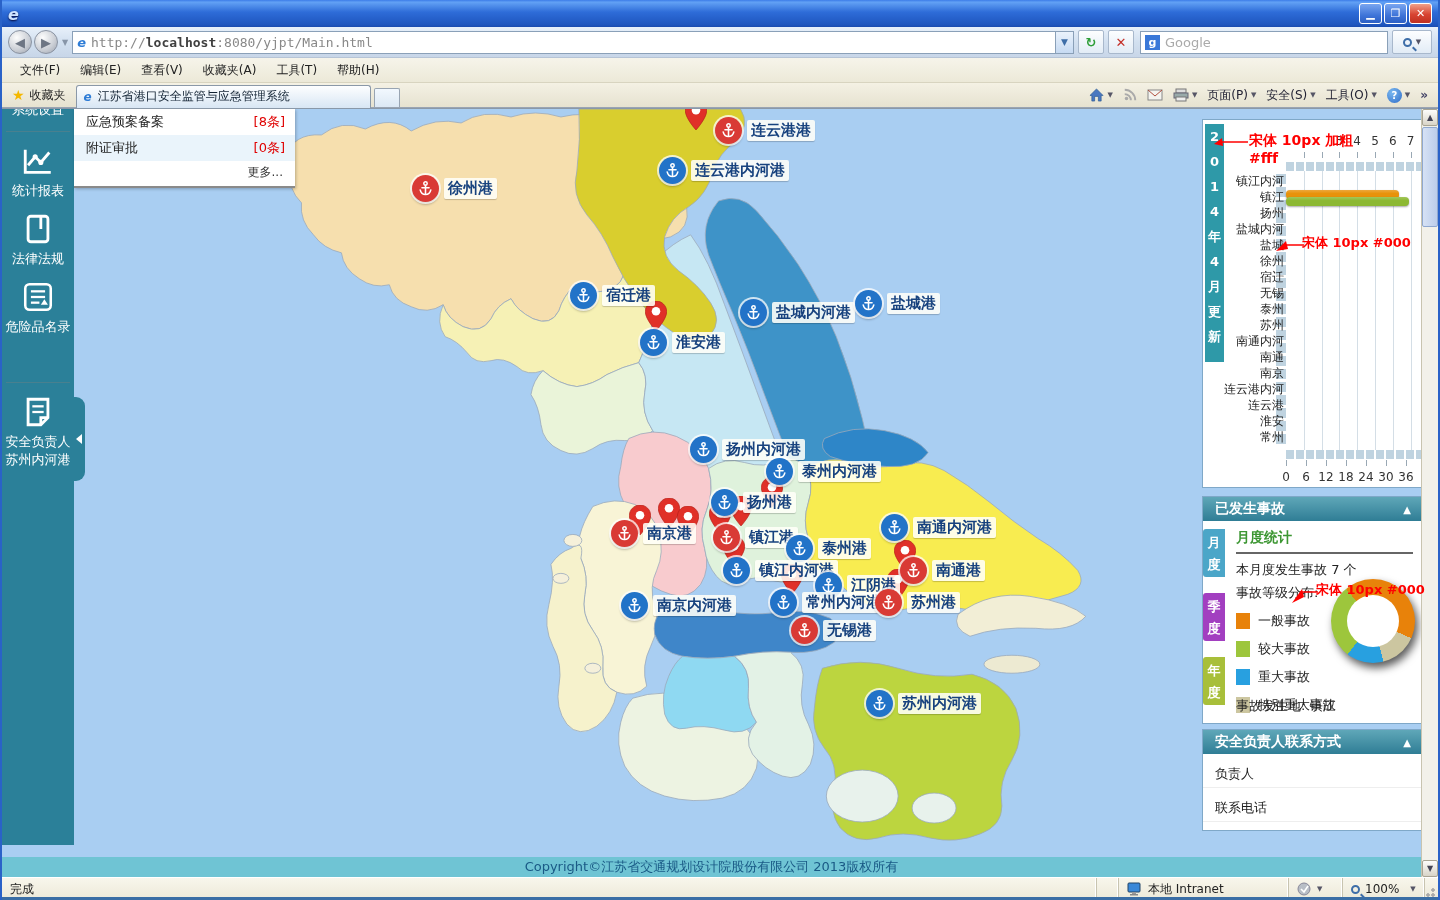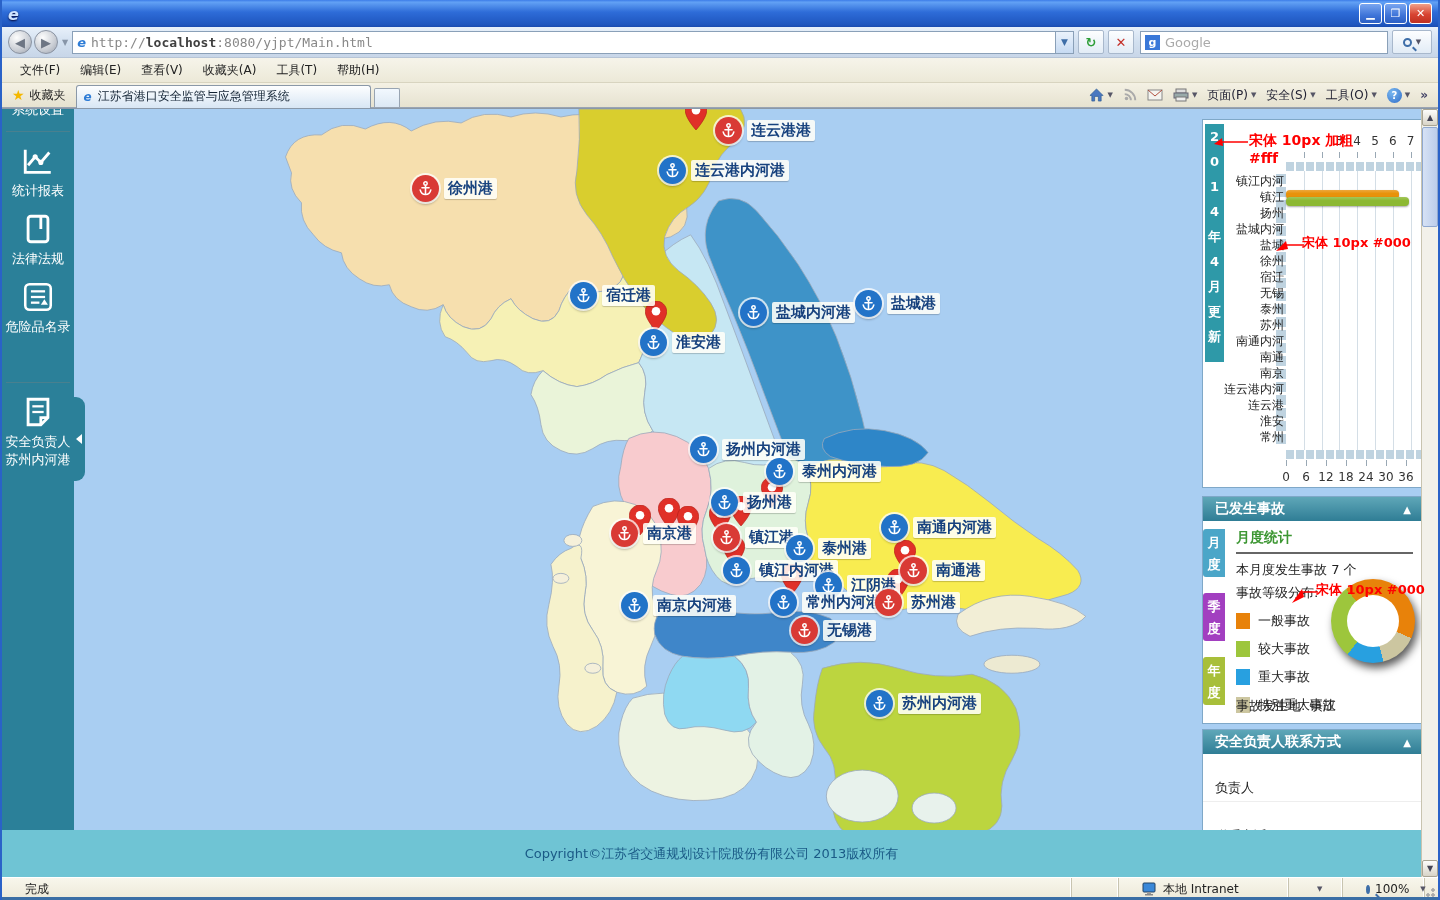--- a/index.html
+++ b/index.html
@@ -103,33 +103,33 @@
   .ap-title { color:#3C9632; font-weight:bold; font-size:14px; }
   .ap-hr { border:none; border-top:2px solid #666; margin:5px 0 7px; }
   .ap-line { font-size:13px; color:#222; margin-bottom:5px; }
   .legend-item { display:flex; align-items:center; gap:8px; margin:10px 0; font-size:13px; color:#222; }
   .legend-sw { width:14px; height:16px; flex:none; }
   .donut { position:absolute; right:8px; top:58px; width:84px; height:84px; border-radius:50%; filter:drop-shadow(3px 5px 4px rgba(0,0,0,.65)); }
   .donut .hole { position:absolute; left:16px; top:16px; width:52px; height:52px; background:#fff; border-radius:50%; }
   .ap-loc { position:absolute; left:10px; bottom:8px; font-size:13px; color:#222; }
 
   .contact-panel { top:620px; height:102px; }
-  .cp-row { padding:25px 12px 4px; font-size:13px; color:#222; border-bottom:1px solid #EEE;font-family:Liberation Mono, monospace; }
+  .cp-row { padding:11px 12px 4px; font-size:13px; color:#222; border-bottom:1px solid #EEE;font-family:Liberation Mono, monospace; }
 
   
   .scrollbar { position:absolute; right:0; top:0; bottom:0; width:17px; background:#F2F1EA; border-left:1px solid #C8C4B0; }
   .sc-btn { position:absolute; left:0; width:16px; height:17px; background:linear-gradient(#FDFDFB,#D8D4C8); border:1px solid #A8A494; border-radius:2px; color:#445; font-size:8px; display:flex; align-items:center; justify-content:center; }
   .sc-thumb { position:absolute; left:0; top:18px; width:16px; height:100px; background:linear-gradient(90deg,#D6E2F5,#BCCDEA); border:1px solid #8FA8D0; border-radius:2px; }
 
   
-  .copyright { position:absolute; left:0; right:17px; bottom:0; height:47px; background:#6FC4D4; color:#1A5A86; display:flex; align-items:center; justify-content:center; font-size:13px; }
+  .copyright { position:absolute; left:0; right:17px; bottom:0; height:20px; background:#6FC4D4; color:#1A5A86; display:flex; align-items:center; justify-content:center; font-size:13px; }
 
   
   .statusbar { position:absolute; left:0; right:0; bottom:0; height:23px; background:linear-gradient(#F8F6EC,#ECE9D8); border-top:1px solid #fff; display:flex; align-items:center; font-size:12px; color:#222; }
-  .st-cell { height:100%; display:flex; align-items:center; padding:0 23px; border-right:1px solid #C8C4B0; box-shadow:inset -1px 0 0 #fff; gap:5px;text-align:center; }
+  .st-cell { height:100%; display:flex; align-items:center; padding:0 8px; border-right:1px solid #C8C4B0; box-shadow:inset -1px 0 0 #fff; gap:5px;text-align:center; }
   .st-left { flex:1; }
   .grip { width:13px; height:100%; background:
     radial-gradient(circle at 3px 17px,#AAA 1.5px,transparent 2px),
     radial-gradient(circle at 8px 12px,#AAA 1.5px,transparent 2px),
     radial-gradient(circle at 8px 17px,#AAA 1.5px,transparent 2px); }
   .bottom-edge { position:absolute; left:0; right:0; bottom:0; height:3px; background:#3A6EA5; }
 
   
   .ann { position:absolute; color:#F00; font-weight:bold; font-size:14px; white-space:nowrap; z-index:50; }
   .ann-line { position:absolute; z-index:50; overflow:visible; }
@@ -644,20 +644,31 @@
           <div>
             <div>安全负责人</div>
             <div>苏州内河港</div>
           </div>
         </div>
       </div>
     <div class="sb-flap" style="top:288px;">
         <span class="tri"></span>
       </div>
 
+    <div class="quick-panel" id="quickpanel">
+        <div class="qp-row">
+          <span>应急预案备案</span>
+          <span class="qp-count">[8条]</span>
+        </div>
+        <div class="qp-row alt">
+          <span>附证审批</span>
+          <span class="qp-count">[0条]</span>
+        </div>
+        <div class="qp-more">更多...</div>
+      </div>
 
     <div class="rpanel chart-panel">
       <div class="ribbon" id="ribbon">
           <div>2</div>
           <div>0</div>
           <div>1</div>
           <div>4</div>
           <div>年</div>
           <div>4</div>
           <div>月</div>

